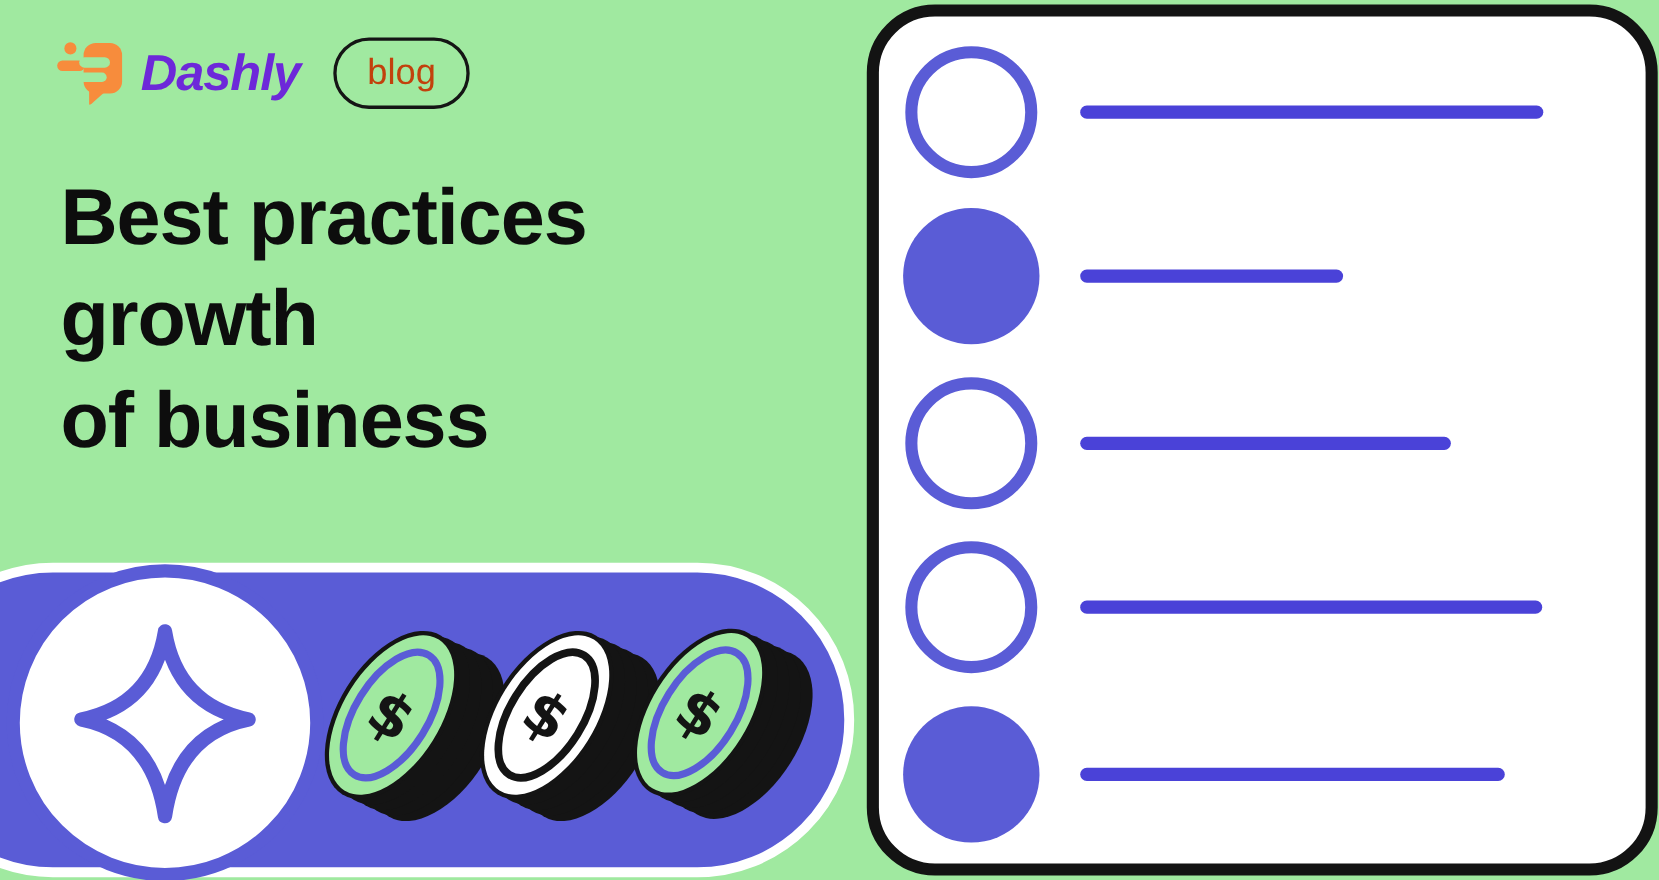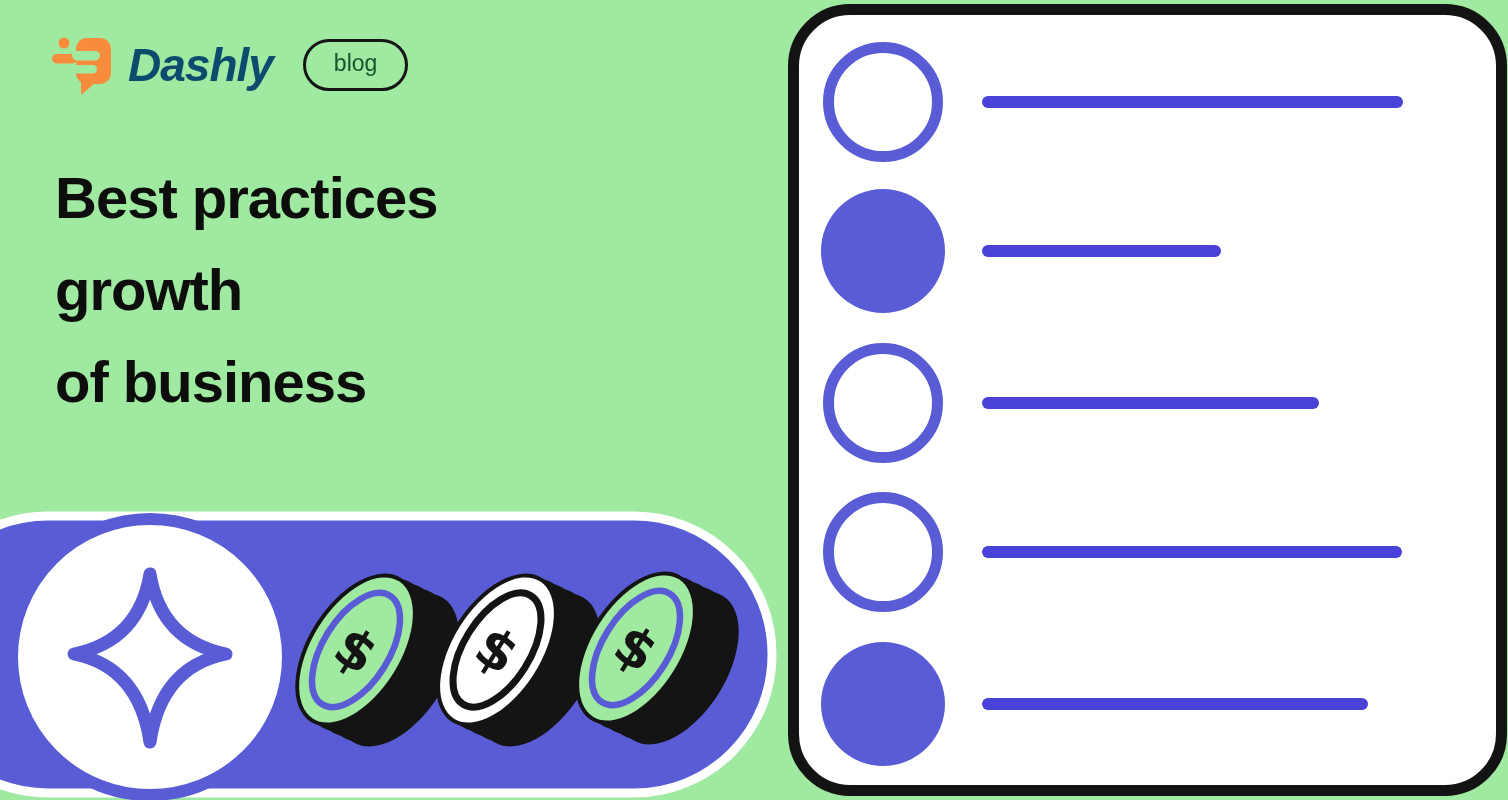--- a/index.html
+++ b/index.html
@@ -15,36 +15,36 @@
   
   .logo-row {
     position:absolute; left:48px; top:34px;
     display:flex; align-items:center;
     cursor:pointer;
   }
   .logo-icon { width:66px; height:62px; display:block; }
   .logo-text {
     margin-left:14px;
     font-size:46px; font-weight:700; font-style:italic;
-    letter-spacing:-1px; color:#0c4a6e;
+    letter-spacing:-1px; color:#6d28d9;
   }
   .blog-badge {
     margin-left:30px;
     padding:8px 28px 11px 28px;
     border:3px solid #151515;
     border-radius:999px;
-    font-size:23px; color:#14532d;
+    font-size:33px; color:#c2410c;
     line-height:1.2;
     background:transparent;
   }
 
   
   .headline {
     position:absolute; left:55px; top:152px;
-    font-size:58px; line-height:92px; font-weight:700;
+    font-size:72px; line-height:92px; font-weight:700;
     letter-spacing:-1px; color:#0d0d0d;
   }
   .headline span { display:block; }
 
   
   .card {
     position:absolute; left:788px; top:4px;
     width:719px; height:792px;
     background:#ffffff;
     border:11px solid #131313;

